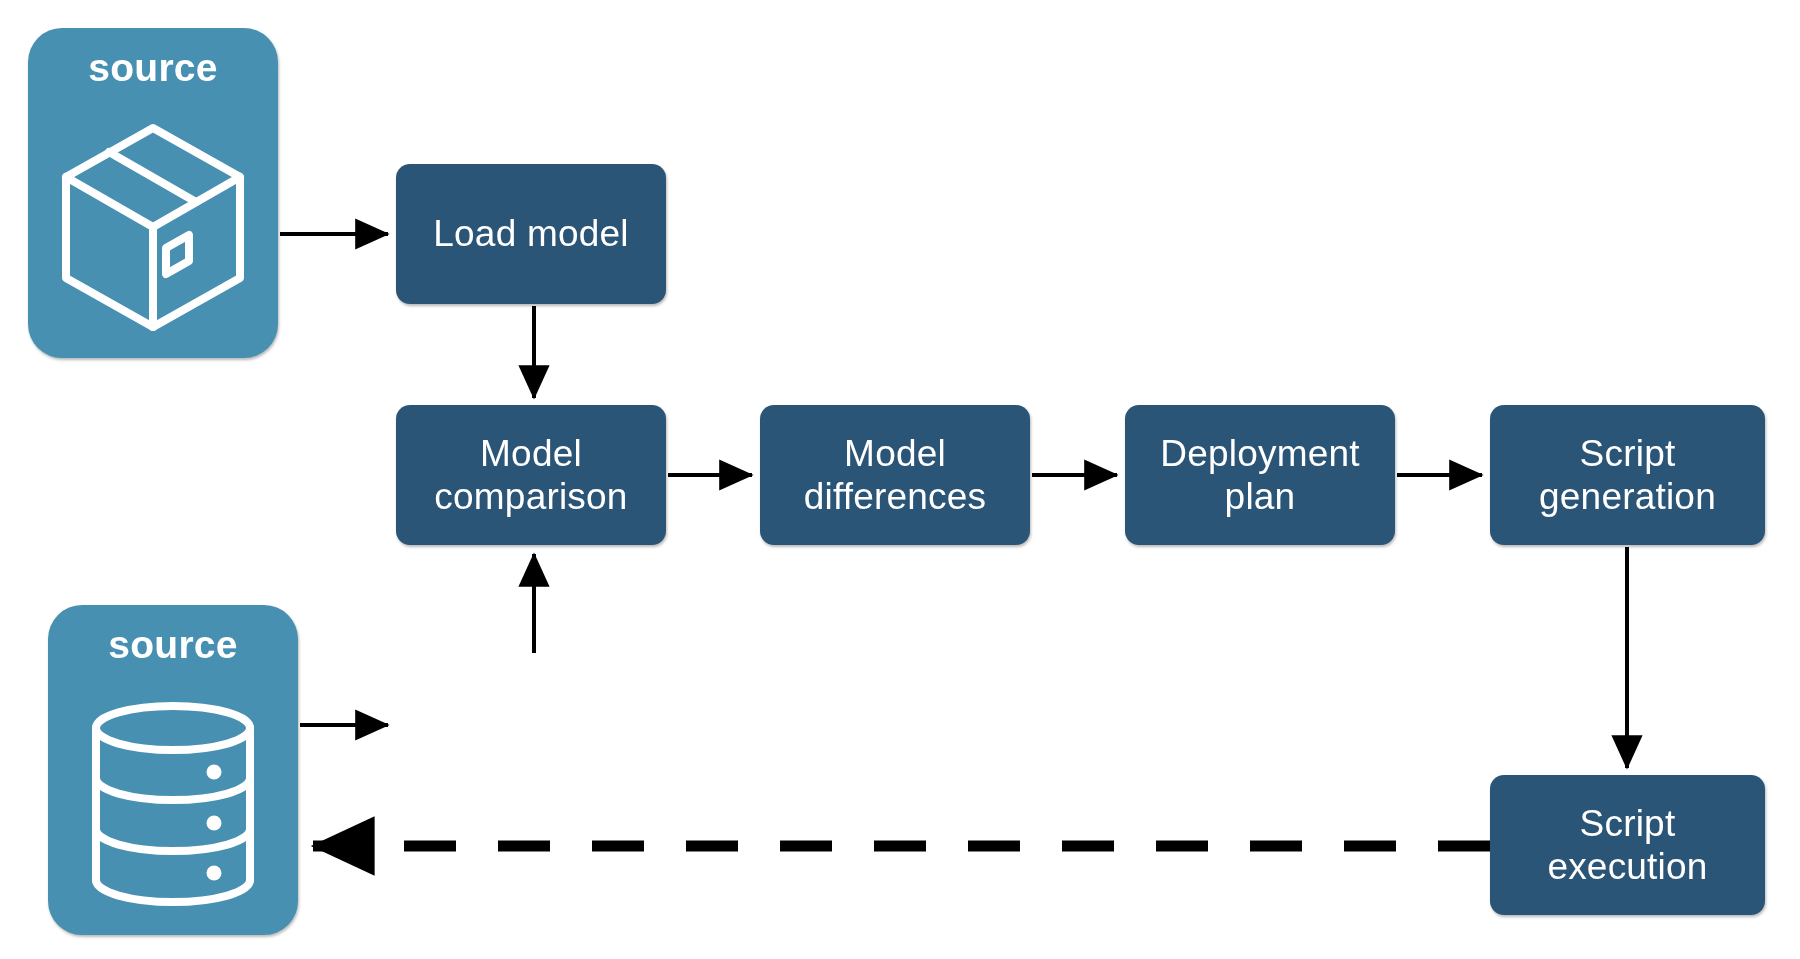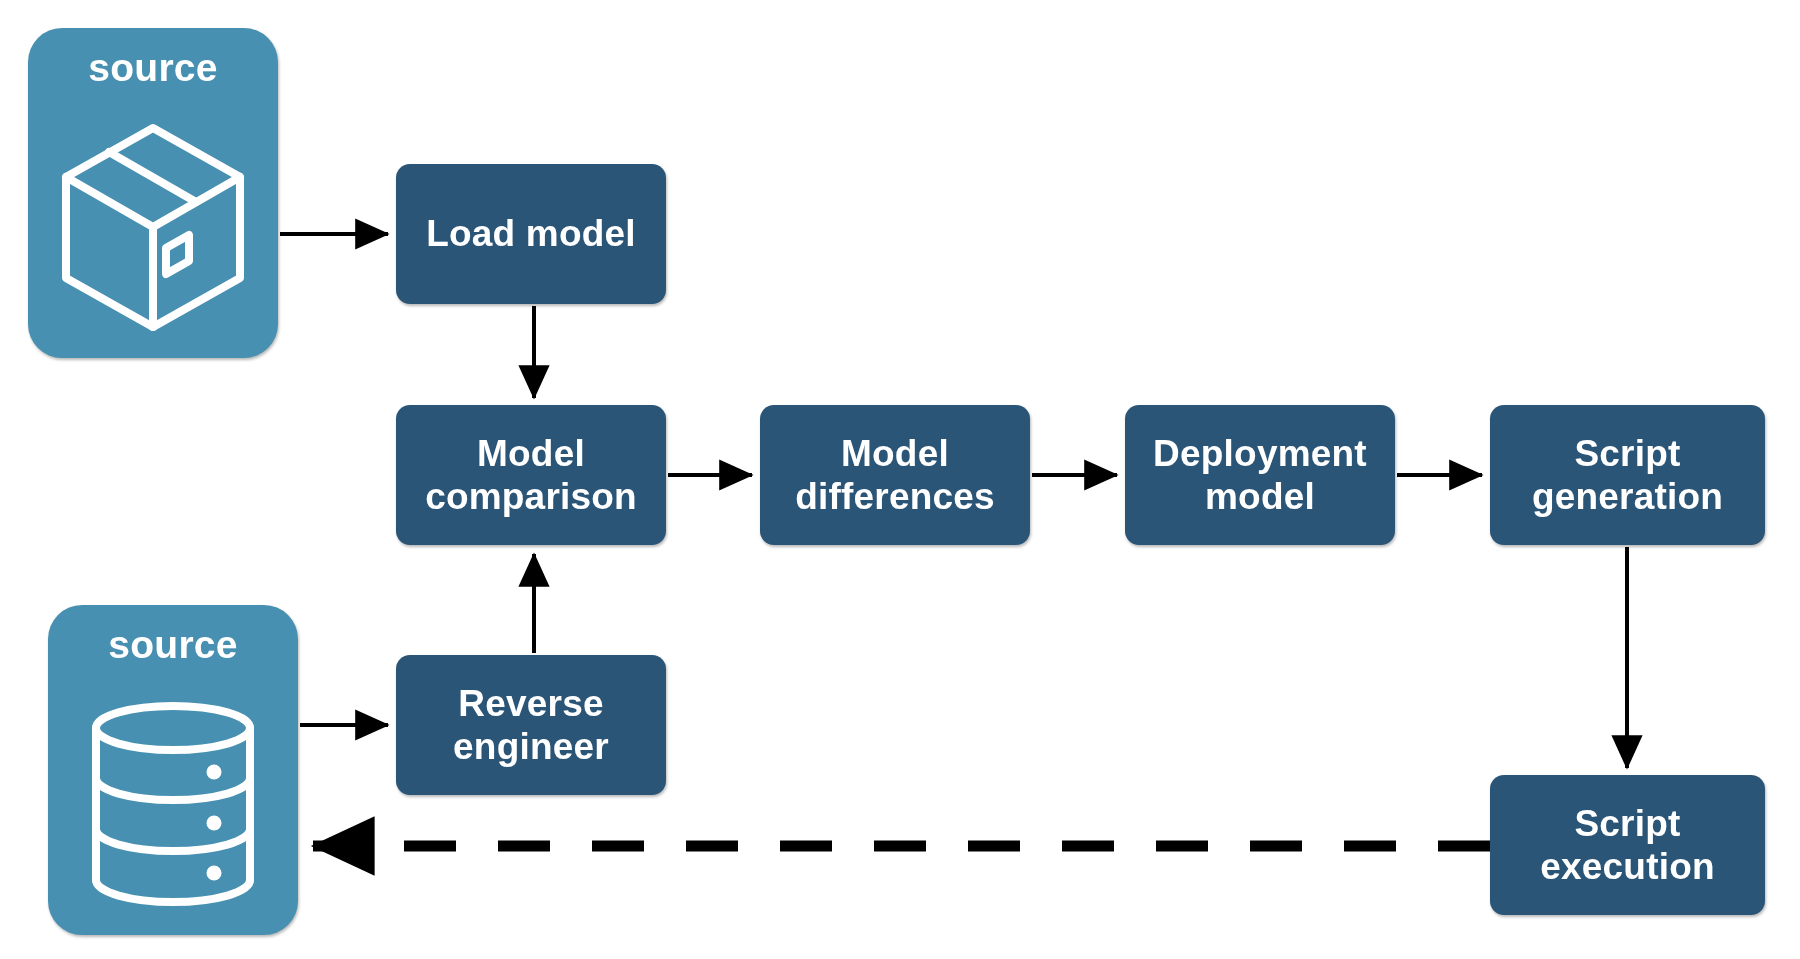--- a/index.html
+++ b/index.html
@@ -35,21 +35,21 @@
     justify-content: center;
     text-align: center;
     color: #ffffff;
     border-radius: 14px;
     box-shadow: 1px 2px 3px rgba(0,0,0,0.28);
   }
   .node.process {
     background: #2b5577;
     font-size: 37px;
     line-height: 1.17;
-    font-weight: 700;
+    font-weight: 400;
     letter-spacing: 0.2px;
   }
   .node.endpoint {
     background: #4790b1;
     border-radius: 34px;
     flex-direction: column;
     justify-content: flex-start;
     padding-top: 18px;
   }
   .endpoint-label {
@@ -148,31 +148,27 @@
 comparison</span>
   </div>
 
   <div class="node process" style="left:760px; top:405px; width:270px; height:140px;">
     <span class="node-label">Model
 differences</span>
   </div>
 
   <div class="node process" style="left:1125px; top:405px; width:270px; height:140px;">
     <span class="node-label">Deployment
-model</span>
+plan</span>
   </div>
 
   <div class="node process" style="left:1490px; top:405px; width:275px; height:140px;">
     <span class="node-label">Script
 generation</span>
   </div>
 
-  <div class="node process" style="left:396px; top:655px; width:270px; height:140px;">
-    <span class="node-label">Reverse
-engineer</span>
-  </div>
 
   <div class="node process" style="left:1490px; top:775px; width:275px; height:140px;">
     <span class="node-label">Script
 execution</span>
   </div>
 
 </div>
 
 </body></html>

